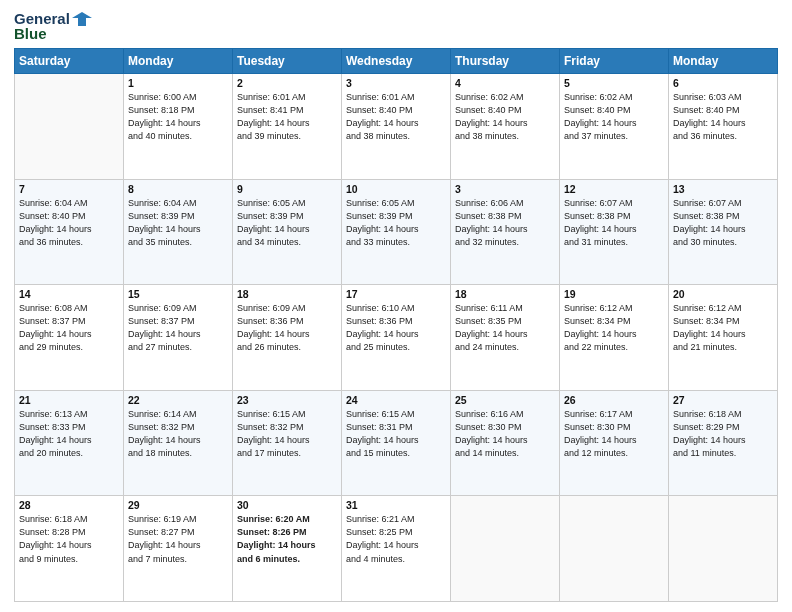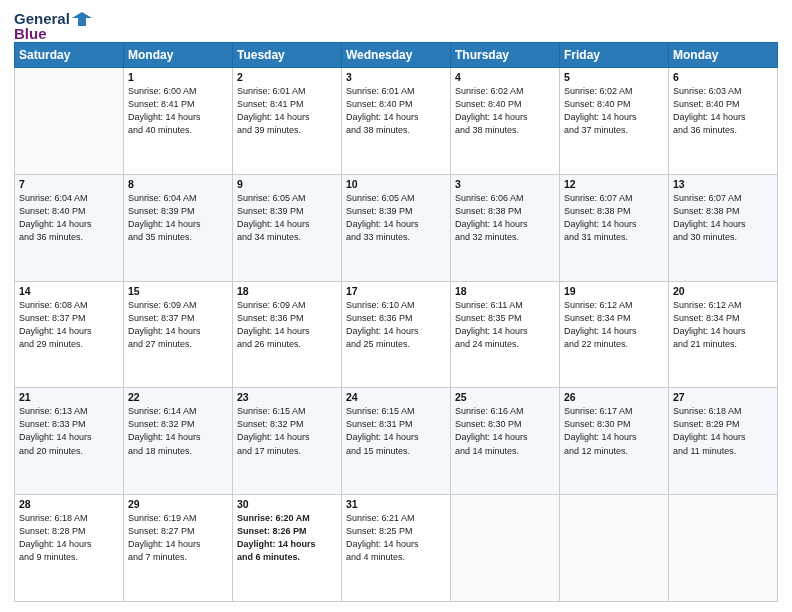--- a/index.html
+++ b/index.html
@@ -14,20 +14,21 @@
       width: 792px;
       height: 612px;
       display: flex;
       flex-direction: column;
       padding: 10px 14px 10px 14px;
     }
     .header {
       display: flex;
       justify-content: space-between;
       align-items: flex-start;
+      margin-bottom: 6px;
     }
     .logo {
       display: flex;
       align-items: center;
       gap: 2px;
     }
     .title-area {
       text-align: right;
     }
     .main-title {
@@ -89,21 +90,21 @@
 <div class="page">
   <div class="header">
     <div class="logo">
     <div style="display:flex;flex-direction:column;align-items:flex-start;">
       <div style="display:flex;align-items:center;gap:2px;">
         <span style="font-size:15px;font-weight:bold;color:#1a3a5c;">General</span>
         <svg width="20" height="14" viewBox="0 0 20 14">
           <polygon points="10,0 20,6 14,6 14,14 6,14 6,6 0,6" fill="#2a7ab8"></polygon>
         </svg>
       </div>
-      <span style="font-size:15px;font-weight:bold;color:#701a75;margin-top:-2px;">Blue</span>
+      <span style="font-size:15px;font-weight:bold;color:#14532d;margin-top:-2px;">Blue</span>
     </div>
   </div>
     <div class="title-area">
       <div class="main-title"></div>
       <div class="subtitle"></div>
     </div>
   </div>
 
   <table class="calendar-table">
     <thead>
@@ -116,21 +117,21 @@
           <th>Friday</th>
           <th>Monday</th>
         </tr>
     </thead>
     <tbody id="calendar-body">
     <tr class="odd-row">
           <td class="empty"></td>
           <td>
             <div class="day-number">1</div>
             <div class="day-info" style="white-space: pre-line;">Sunrise: 6:00 AM
-Sunset: 8:41 PM
+Sunset: 8:18 PM
 Daylight: 14 hours
 and 40 minutes.</div>
           </td>
           <td>
             <div class="day-number">2</div>
             <div class="day-info" style="white-space: pre-line;">Sunrise: 6:01 AM
 Sunset: 8:41 PM
 Daylight: 14 hours
 and 39 minutes.</div>
           </td>

